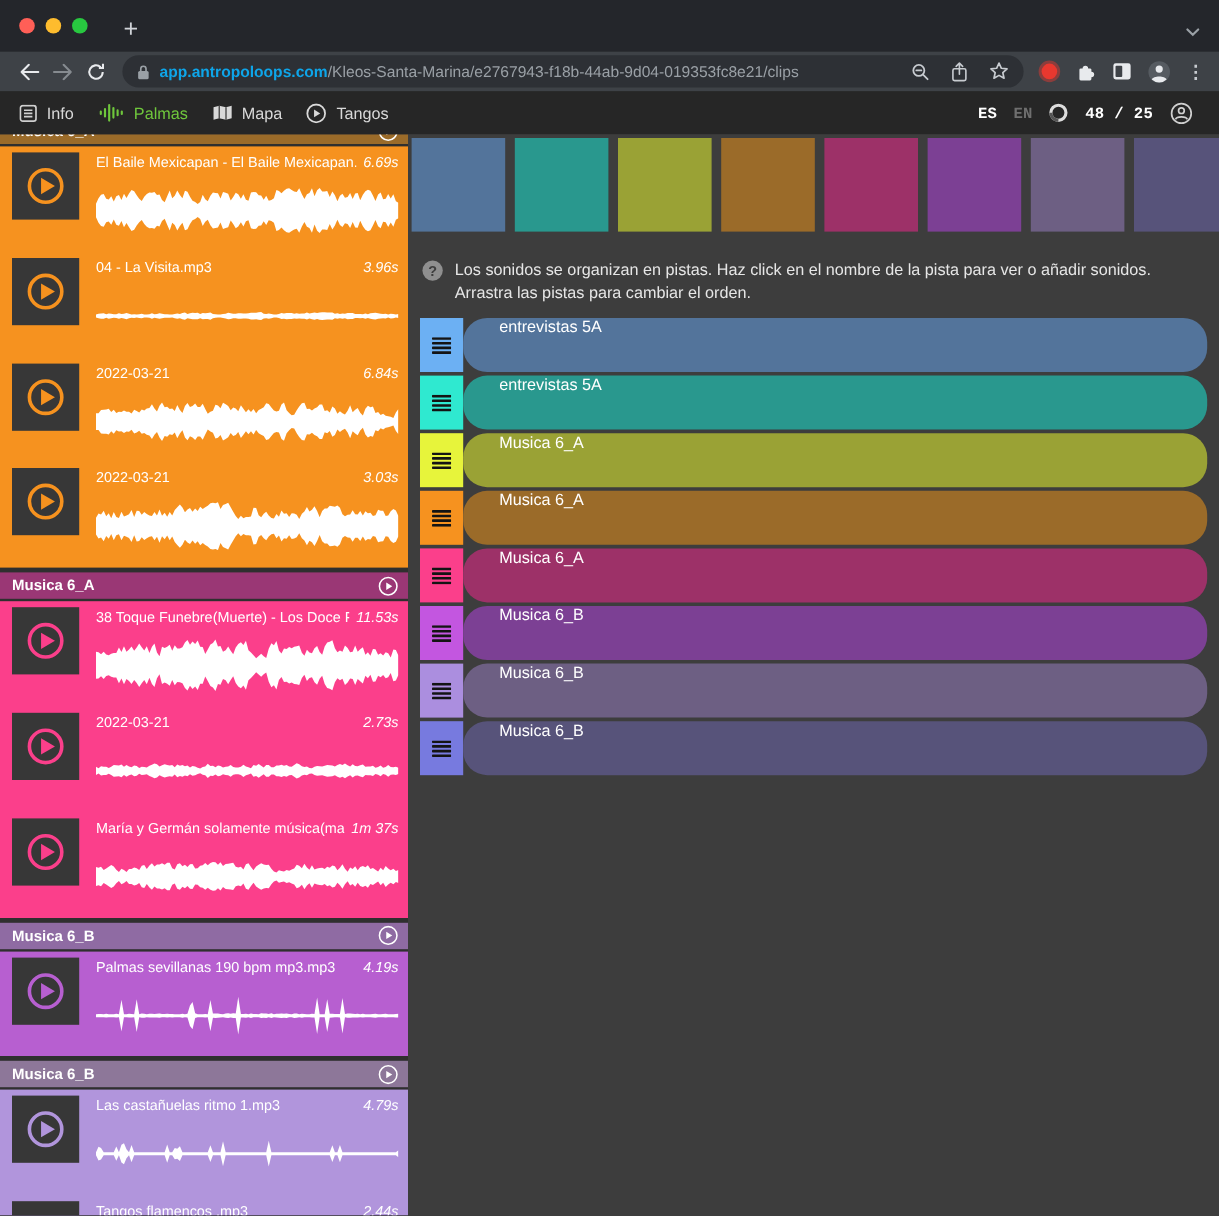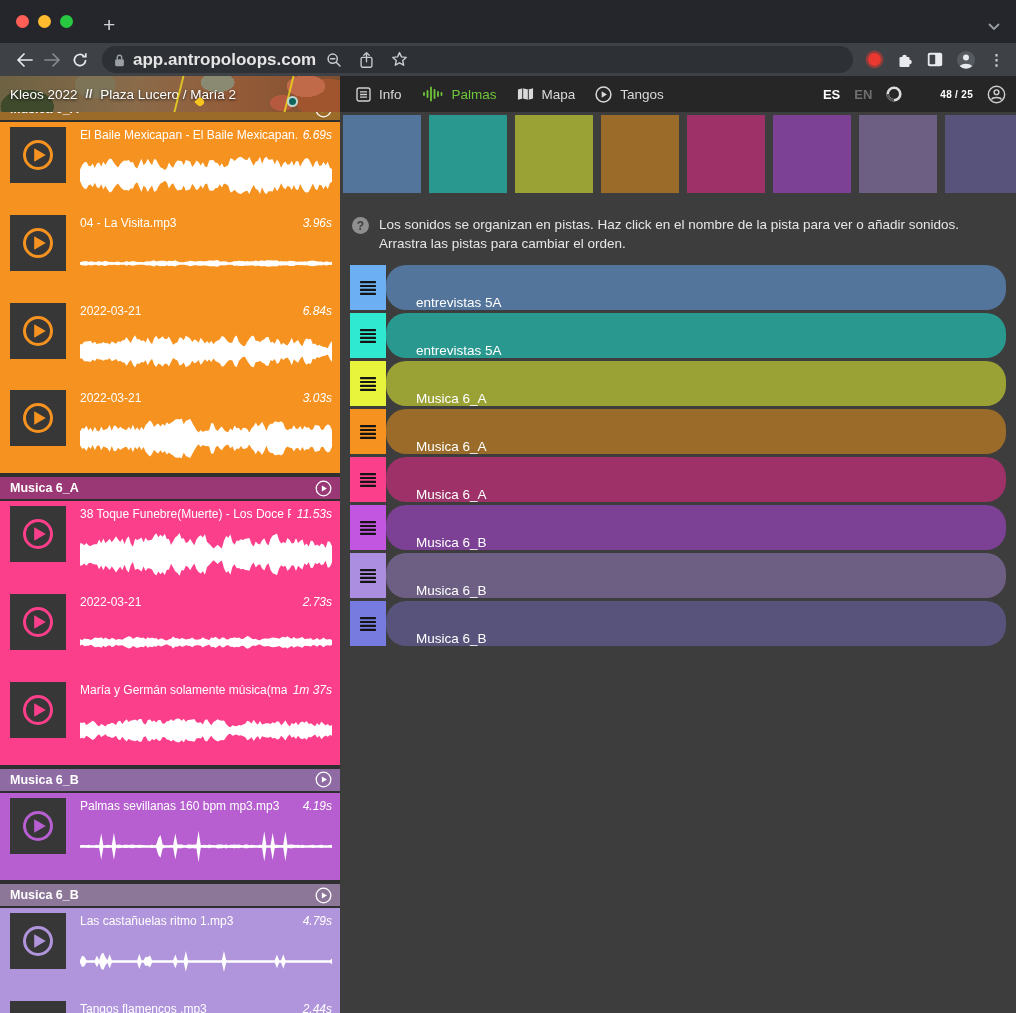--- a/index.html
+++ b/index.html
@@ -18,21 +18,21 @@
   .tabclose { color:#c7cbd0; font-size:15px; width:18px; text-align:center; cursor:pointer; }
   .newtab { color:#d0d3d8; font-size:21px; font-weight:normal; margin:0 0 6px 16px; cursor:pointer; }
   .tabchev { margin-left:auto; margin-right:16px; margin-bottom:12px; }
 
   .toolbar { height:33px; background:#3e4247; display:flex; align-items:center; padding:0 10px; }
   .navbtn { width:28px; height:28px; display:flex; align-items:center; justify-content:center;
     font-size:17px; color:#e8eaed; flex:none; }
   .navbtn.dis { color:#80858b; }
   .omnibox { flex:1; height:27px; margin:0 8px; background:#2d3035; border-radius:14px;
     display:flex; align-items:center; padding:0 12px; min-width:0; }
-  .urlhost { color:#e5e5e5; font-size:17px; font-weight:bold; margin-left:8px; white-space:nowrap; }
+  .urlhost { color:#0ea5e9; font-size:13px; font-weight:bold; margin-left:8px; white-space:nowrap; }
   .urlpath { color:#9aa0a6; font-size:13px; white-space:nowrap; overflow:hidden; flex:1; min-width:0; }
   .obicons { display:flex; gap:17px; align-items:center; margin-left:10px; }
   .chromeicons { display:flex; gap:13px; align-items:center; padding:0 2px 0 4px; }
   .recdot { width:13px; height:13px; border-radius:50%; background:#e8382f;
     box-shadow:0 0 0 2.5px rgba(232,56,47,.45); margin:0 3px; }
   .dots { color:#c7cbd0; font-size:15px; font-weight:bold; letter-spacing:0; }
 
   
   .appheader { height:36px; background:#262626; display:flex; align-items:stretch; }
   .crumb { width:340px; flex:none; position:relative; overflow:hidden; display:flex; align-items:center;
@@ -49,24 +49,24 @@
   .crumb .poly { position:absolute; left:178px; top:-5px; width:112px; height:46px;
     border:2px solid #ecd51c; transform:skewX(-16deg) rotate(-2deg); opacity:.85; pointer-events:none; }
   .crumb .pin { position:absolute; left:196px; top:22px; width:8px; height:8px; background:#f7c51e;
     border-radius:50% 50% 50% 0; transform:rotate(45deg); pointer-events:none; }
   .crumb .marker { position:absolute; left:287px; top:20px; width:11px; height:11px; border-radius:50%;
     background:#10655c; border:2px solid #bfd8d4; pointer-events:none; }
   .crumb-sep { font-size:12px; font-weight:bold; opacity:.95; }
   .mainnav { display:flex; align-items:center; gap:20px; margin-left:16px; }
   .navitem { display:flex; align-items:center; gap:8px; color:#d9d9d9; font-size:13.5px; cursor:pointer; }
   .navitem.active { color:var(--accent-green); }
-  .hdr-right { margin-left:auto; display:flex; align-items:center; gap:14px; padding-right:10px; }
+  .hdr-right { margin-left:auto; display:flex; align-items:center; gap:14px; padding-right:22px;font-family:Liberation Mono, monospace; }
   .lang { font-size:13px; font-weight:bold; color:#fff; cursor:pointer; }
   .lang.off { color:#6f6f6f; }
-  .counter { color:#fff; font-size:10px; font-weight:bold; letter-spacing:.3px;margin-left:24px; }
+  .counter { color:#fff; font-size:13px; font-weight:bold; letter-spacing:.3px; }
 
   
   .content { display:flex; height:901px; }
   .sidebar { width:340px; flex:none; background:#2f2f2f; overflow:hidden; }
   .sec { margin-bottom:4px; }
   .sec-h { height:22px; display:flex; align-items:center; justify-content:space-between;
     padding:0 8px 0 10px; color:#fff; font-size:12.5px; font-weight:bold; margin-bottom:2px; cursor:pointer; }
   .sec.clipped .sec-h { margin-top:-14px; }
   .sec-clips { }
   .clip { display:flex; align-items:stretch; padding:5px 8px 5px 10px; cursor:pointer; }
@@ -82,21 +82,21 @@
   .swatches { display:flex; gap:8px; margin:3px 0 0 3px; }
   .swatch { width:78px; height:78px; flex:none; cursor:pointer; }
   .helprow { display:flex; gap:10px; margin:22px 10px 12px 12px; }
   .qicon { width:17px; height:17px; border-radius:50%; background:#8f8f8f; color:#3d3d3d;
     font-size:12px; font-weight:bold; display:flex; align-items:center; justify-content:center;
     flex:none; margin-top:2px; cursor:pointer; }
   .helptext { color:#e6e6e6; font-size:13.5px; line-height:19px; max-width:614px; }
   .tracks { display:flex; flex-direction:column; gap:3px; margin:12px 10px 0 10px; }
   .track { display:flex; height:45px; cursor:grab; }
   .handle { width:36px; flex:none; display:flex; align-items:center; justify-content:center; }
-  .tbody { flex:1; display:flex; align-items:flex-end; padding-left:30px; color:#fff; font-size:13.5px;border-radius:20px; }
+  .tbody { flex:1; display:flex; align-items:flex-start; padding-left:30px; color:#fff; font-size:13.5px;border-radius:20px; }
 
   svg { display:block; }
 </style>
 </head>
 <body>
 
 <div class="tabstrip">
   <div class="lights">
     <div class="light" style="background:#ff5f57"></div>
     <div class="light" style="background:#febc2e"></div>
@@ -126,20 +126,21 @@
         <path d="M13.6 8A5.6 5.6 0 1 1 11.9 4" fill="none" stroke="#e8eaed" stroke-width="1.7"></path>
         <path d="M13.8 1.2v3.4h-3.4" fill="none" stroke="#e8eaed" stroke-width="1.7"></path>
       </svg>
   </div>
   <div class="omnibox">
     <svg width="11" height="14" viewBox="0 0 12 16">
         <rect x="1" y="7" width="10" height="8" rx="1.5" fill="#9aa0a6"></rect>
         <path d="M3.5 7.2V5a2.5 2.5 0 0 1 5 0v2.2" stroke="#9aa0a6" stroke-width="1.6" fill="none"></path>
       </svg>
     <span class="urlhost">app.antropoloops.com</span>
+    <span class="urlpath">/Kleos-Santa-Marina/e2767943-f18b-44ab-9d04-019353fc8e21/clips</span>
     <div class="obicons">
       <svg width="16" height="16" viewBox="0 0 16 16">
           <circle cx="6.7" cy="6.7" r="4.6" fill="none" stroke="#c7cbd0" stroke-width="1.5"></circle>
           <path d="M4.6 6.7h4.2M10.2 10.2 14 14" stroke="#c7cbd0" stroke-width="1.5" stroke-linecap="round" fill="none"></path>
         </svg>
       <svg width="15" height="18" viewBox="0 0 16 20">
           <rect x="2" y="7" width="12" height="11" rx="1.5" fill="none" stroke="#c7cbd0" stroke-width="1.5"></rect>
           <path d="M8 12V2M5 4.8 8 1.8l3 3" fill="none" stroke="#c7cbd0" stroke-width="1.5" stroke-linecap="round" stroke-linejoin="round"></path>
         </svg>
       <svg width="17" height="17" viewBox="0 0 17 17">
@@ -163,28 +164,20 @@
     <svg width="20" height="20" viewBox="0 0 20 20">
         <circle cx="10" cy="10" r="9" fill="#565b61"></circle>
         <circle cx="10" cy="7.6" r="3" fill="#e8eaed"></circle>
         <path d="M3.8 16.2c1.2-3.4 11.2-3.4 12.4 0a9 9 0 0 1-12.4 0z" fill="#e8eaed"></path>
       </svg>
     <span class="dots">⋮</span>
   </div>
 </div>
 
 <div class="appheader">
-  <div class="crumb">
-    <div class="poly"></div>
-    <div class="pin"></div>
-    <div class="marker"></div>
-    <span>Kleos 2022</span>
-    <span class="crumb-sep">//</span>
-    <span>Plaza Lucero / María 2</span>
-  </div>
   <div class="mainnav">
     <div class="navitem">
       <svg width="15" height="15" viewBox="0 0 15 15">
           <rect x="1" y="1" width="13" height="13" rx="2" fill="none" stroke="#cfcfcf" stroke-width="1.4"></rect>
           <path d="M4 4.8h7M4 7.5h7M4 10.2h7" stroke="#cfcfcf" stroke-width="1.3"></path>
         </svg>
       <span>Info</span>
     </div>
     <div class="navitem active">
       <svg width="22" height="16" viewBox="0 0 22 16">
@@ -387,21 +380,21 @@
     <div class="sec-clips" style="background: rgb(183, 95, 208);">
   <div class="clip">
     <div class="playbtn">
       <svg width="34" height="34" viewBox="0 0 34 34">
                   <circle class="pc" cx="17" cy="17" r="13.5" fill="none" stroke-width="3" stroke="#b75fd0"></circle>
                   <path class="pt" d="M13.2 10.2v13.6L24.8 17z" fill="#b75fd0"></path>
                 </svg>
     </div>
     <div class="clipbody">
       <div class="l1">
-        <span class="ctitle">Palmas sevillanas 160 bpm mp3.mp3</span>
+        <span class="ctitle">Palmas sevillanas 190 bpm mp3.mp3</span>
         <span class="cdur">4.19s</span>
       </div>
       <svg class="wave" viewBox="0 0 240 56" preserveAspectRatio="none">
                   <path fill="#ffffff" d="M0.0,26.8 L2.0,26.7 L4.0,26.7 L6.1,26.8 L8.1,26.5 L10.1,26.8 L12.1,26.8 L14.1,26.8 L16.1,26.5 L18.2,26.8 L20.2,15.4 L22.2,26.8 L24.2,26.8 L26.2,26.5 L28.2,26.6 L30.3,26.8 L32.3,15.0 L34.3,26.8 L36.3,26.3 L38.3,26.4 L40.3,26.8 L42.4,26.5 L44.4,26.5 L46.4,26.6 L48.4,26.5 L50.4,26.3 L52.4,26.7 L54.5,26.7 L56.5,26.5 L58.5,26.7 L60.5,26.6 L62.5,26.8 L64.5,26.8 L66.6,26.8 L68.6,26.4 L70.6,26.8 L72.6,26.5 L74.6,19.9 L76.6,17.2 L78.7,26.1 L80.7,26.8 L82.7,26.8 L84.7,26.8 L86.7,26.6 L88.7,26.8 L90.8,15.6 L92.8,26.3 L94.8,26.2 L96.8,26.3 L98.8,26.6 L100.8,26.8 L102.9,26.3 L104.9,26.1 L106.9,26.5 L108.9,26.1 L110.9,26.2 L112.9,13.0 L115.0,26.6 L117.0,26.6 L119.0,26.4 L121.0,26.8 L123.0,26.2 L125.0,26.7 L127.1,26.7 L129.1,26.8 L131.1,26.1 L133.1,26.3 L135.1,26.2 L137.1,26.7 L139.2,26.1 L141.2,26.8 L143.2,26.5 L145.2,26.4 L147.2,26.2 L149.2,26.4 L151.3,26.2 L153.3,26.7 L155.3,26.8 L157.3,26.2 L159.3,26.3 L161.3,26.8 L163.4,26.4 L165.4,26.7 L167.4,26.8 L169.4,26.8 L171.4,26.5 L173.4,26.6 L175.5,13.5 L177.5,26.8 L179.5,26.8 L181.5,26.8 L183.5,15.0 L185.5,26.4 L187.6,26.5 L189.6,26.7 L191.6,26.7 L193.6,26.6 L195.6,13.9 L197.6,26.7 L199.7,26.3 L201.7,26.3 L203.7,26.5 L205.7,26.6 L207.7,26.5 L209.7,26.8 L211.8,26.5 L213.8,26.8 L215.8,26.8 L217.8,26.8 L219.8,26.6 L221.8,26.4 L223.9,26.8 L225.9,26.8 L227.9,26.7 L229.9,26.5 L231.9,26.8 L233.9,26.8 L236.0,26.8 L238.0,26.6 L240.0,26.5 L240.0,29.5 L238.0,29.4 L236.0,29.2 L233.9,29.2 L231.9,29.2 L229.9,29.5 L227.9,29.3 L225.9,29.2 L223.9,29.2 L221.8,29.6 L219.8,29.4 L217.8,29.2 L215.8,29.2 L213.8,29.2 L211.8,29.5 L209.7,29.2 L207.7,29.5 L205.7,29.4 L203.7,29.5 L201.7,29.7 L199.7,29.7 L197.6,29.3 L195.6,42.1 L193.6,29.4 L191.6,29.3 L189.6,29.3 L187.6,29.5 L185.5,29.6 L183.5,41.0 L181.5,29.2 L179.5,29.2 L177.5,29.2 L175.5,42.5 L173.4,29.4 L171.4,29.5 L169.4,29.2 L167.4,29.2 L165.4,29.3 L163.4,29.6 L161.3,29.2 L159.3,29.7 L157.3,29.8 L155.3,29.2 L153.3,29.3 L151.3,29.8 L149.2,29.6 L147.2,29.8 L145.2,29.6 L143.2,29.5 L141.2,29.2 L139.2,29.9 L137.1,29.3 L135.1,29.8 L133.1,29.7 L131.1,29.9 L129.1,29.2 L127.1,29.3 L125.0,29.3 L123.0,29.8 L121.0,29.2 L119.0,29.6 L117.0,29.4 L115.0,29.4 L112.9,43.0 L110.9,29.8 L108.9,29.9 L106.9,29.5 L104.9,29.9 L102.9,29.7 L100.8,29.2 L98.8,29.4 L96.8,29.7 L94.8,29.8 L92.8,29.7 L90.8,40.4 L88.7,29.2 L86.7,29.4 L84.7,29.2 L82.7,29.2 L80.7,29.2 L78.7,29.9 L76.6,38.8 L74.6,36.1 L72.6,29.5 L70.6,29.2 L68.6,29.6 L66.6,29.2 L64.5,29.2 L62.5,29.2 L60.5,29.4 L58.5,29.3 L56.5,29.5 L54.5,29.3 L52.4,29.3 L50.4,29.7 L48.4,29.5 L46.4,29.4 L44.4,29.5 L42.4,29.5 L40.3,29.2 L38.3,29.6 L36.3,29.7 L34.3,29.2 L32.3,41.0 L30.3,29.2 L28.2,29.4 L26.2,29.5 L24.2,29.2 L22.2,29.2 L20.2,40.6 L18.2,29.2 L16.1,29.5 L14.1,29.2 L12.1,29.2 L10.1,29.2 L8.1,29.5 L6.1,29.2 L4.0,29.3 L2.0,29.3 L0.0,29.2 Z"></path>
                 </svg>
     </div>
   </div>
 </div>
   </section>
 

